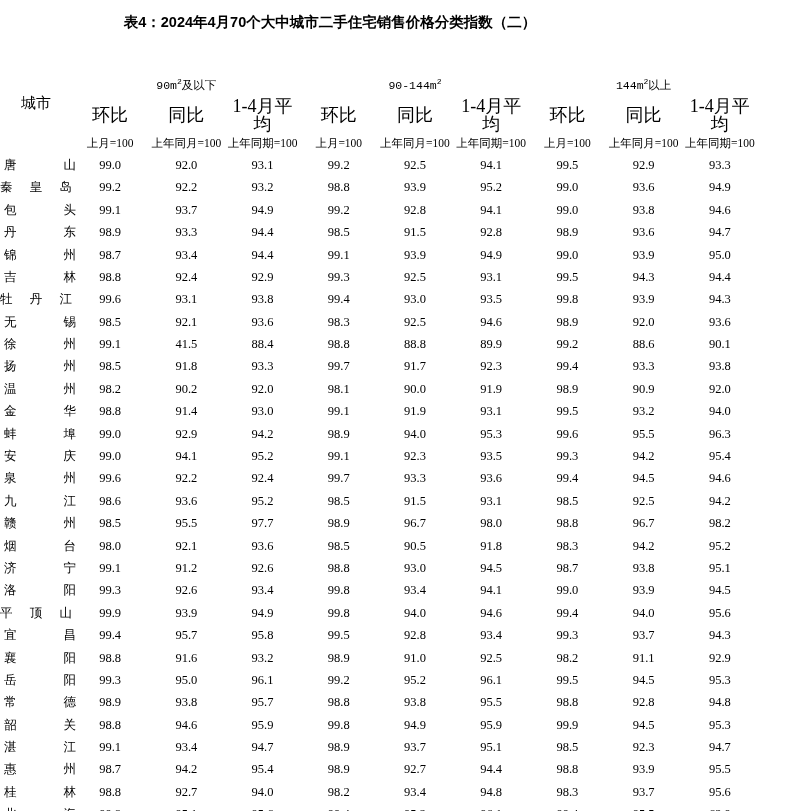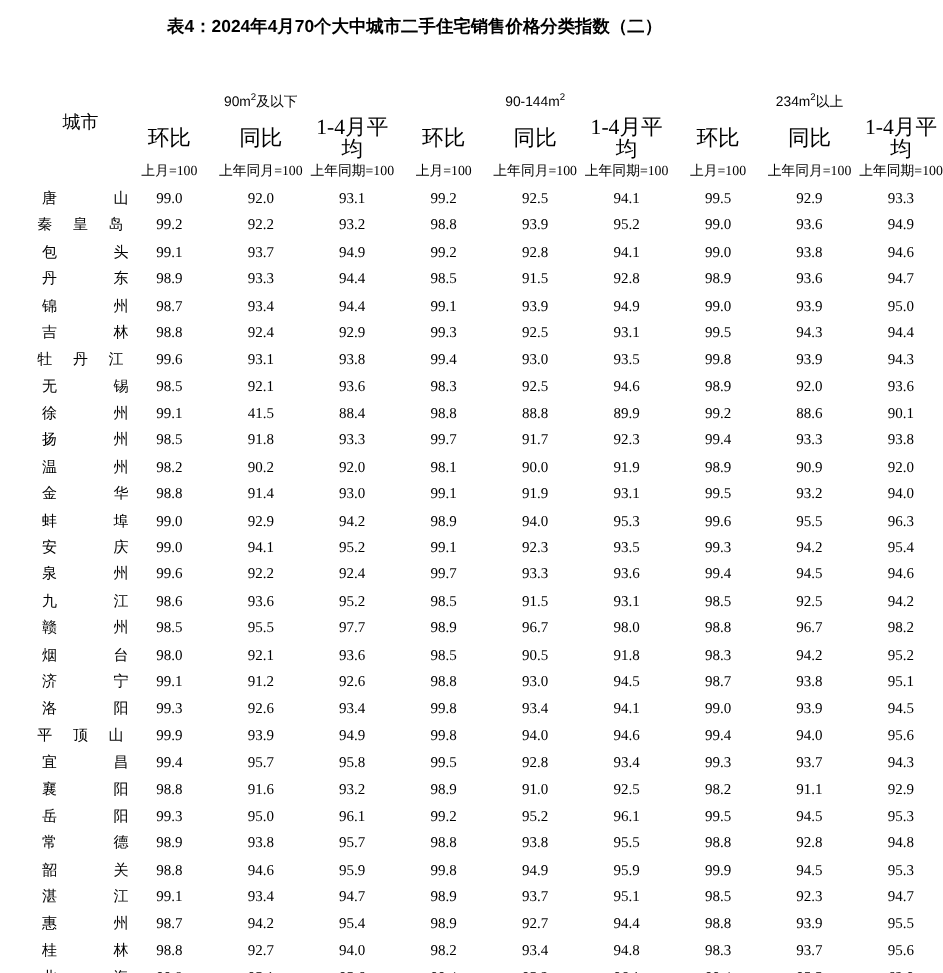--- a/index.html
+++ b/index.html
@@ -13,21 +13,20 @@
     font-family: "Liberation Serif", "DejaVu Serif", serif;
     color: #000000;
     overflow: hidden;
   }
 
   .page {
     position: relative;
     width: 660px;
     height: 811px;
     box-sizing: border-box;
-    padding-left: 31px;
   }
 
   .title {
     text-align: center;
     font-family: "Liberation Sans", "DejaVu Sans", sans-serif;
     font-weight: bold;
     font-size: 14.5px;
     letter-spacing: 0px;
     padding-top: 13px;
     padding-bottom: 0px;
@@ -66,21 +65,21 @@
     border-top: 2.2px solid #000;
   }
   .hr-med  td { border-bottom: 1.3px solid #000; }
 
   tr.hrow-group td { height: 23px; }
   tr.hrow-sub   td { height: 22px; }
   tr.hrow-base  td { height: 21px; text-align: center; }
 
   .grp-label {
     font-size: 11.5px;
-    font-family: Liberation Sans, sans-serif;
+    font-family: Liberation Mono, monospace;
     margin-top: 35px;
   }
   .grp-label sup { font-size: 8px; vertical-align: super; line-height: 0; }
 
   .sub-label { font-size: 18px; }
   .base-label { font-size: 11.5px; }
 
   .city-head {
     font-size: 15px;
   }
@@ -135,21 +134,21 @@
       <thead>
         <tr class="top-rule hrow-group">
           <td rowspan="2" class="city-head">城市</td>
           <td colspan="3" class="grp-label vlh">
             <span>90m</span><sup>2</sup><span>及以下</span>
           </td>
           <td colspan="3" class="grp-label vlh">
             <span>90-144m</span><sup>2</sup><span></span>
           </td>
           <td colspan="3" class="grp-label vlh vrh">
-            <span>234m</span><sup>2</sup><span>以上</span>
+            <span>144m</span><sup>2</sup><span>以上</span>
           </td>
         </tr>
         <tr class="hrow-sub">
           <td class="sub-label vlh">环比</td>
           <td class="sub-label vl">同比</td>
           <td class="sub-label vl">1-4月平均</td>
           <td class="sub-label vlh">环比</td>
           <td class="sub-label vl">同比</td>
           <td class="sub-label vl">1-4月平均</td>
           <td class="sub-label vlh">环比</td>

